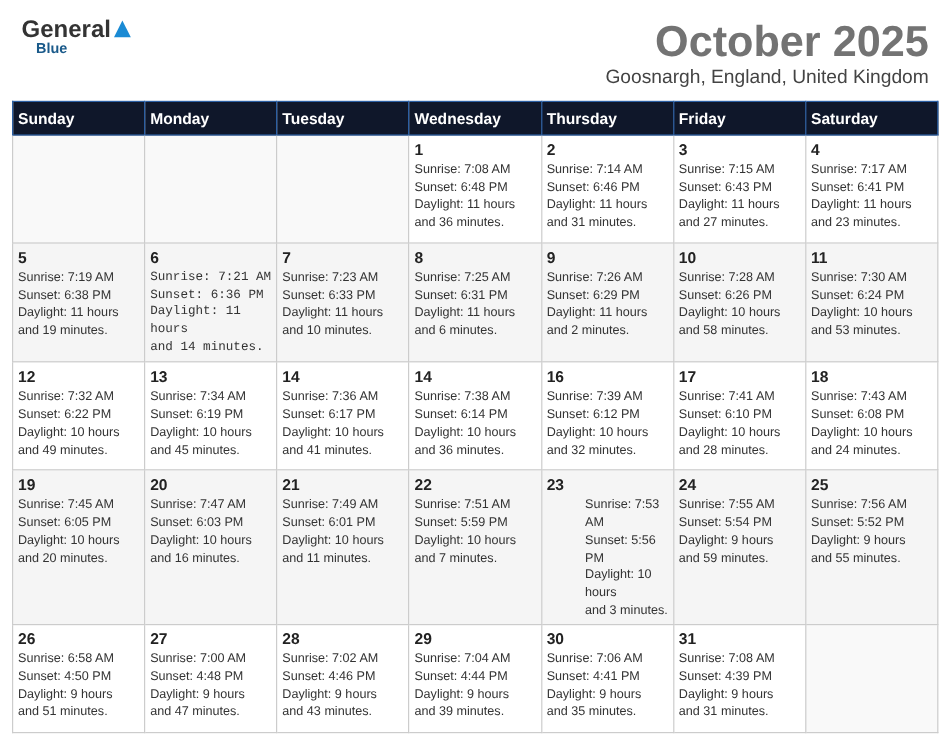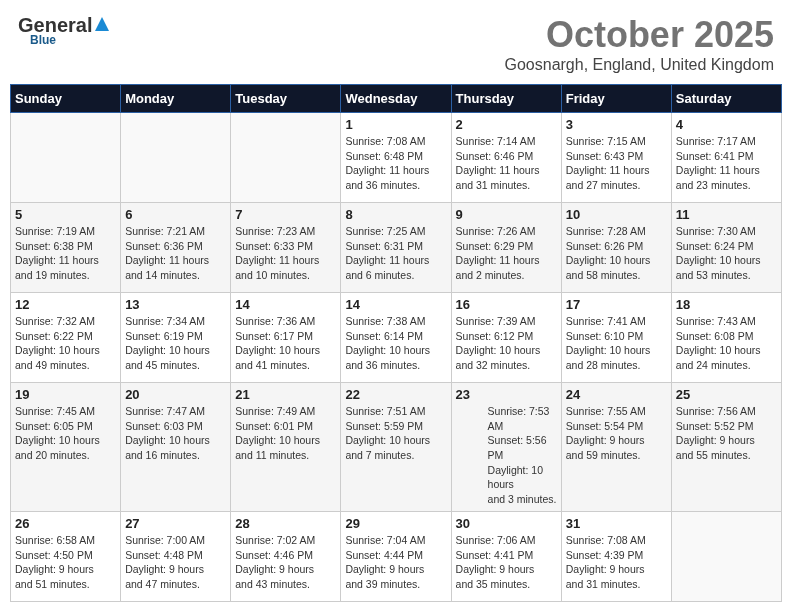--- a/index.html
+++ b/index.html
@@ -144,21 +144,21 @@
       <tr>
         <td>
           <span class="day-num">5</span>
           <div class="day-info" style="white-space: pre-line;">Sunrise: 7:19 AM
 Sunset: 6:38 PM
 Daylight: 11 hours
 and 19 minutes.</div>
         </td>
         <td>
           <span class="day-num">6</span>
-          <div class="day-info" style="white-space: pre-line;">Sunrise: 7:21 AM
+          <div class="day-info" style="white-space: pre-line; font-family: Liberation Mono, monospace;">Sunrise: 7:21 AM
 Sunset: 6:36 PM
 Daylight: 11 hours
 and 14 minutes.</div>
         </td>
         <td>
           <span class="day-num">7</span>
           <div class="day-info" style="white-space: pre-line;">Sunrise: 7:23 AM
 Sunset: 6:33 PM
 Daylight: 11 hours
 and 10 minutes.</div>

